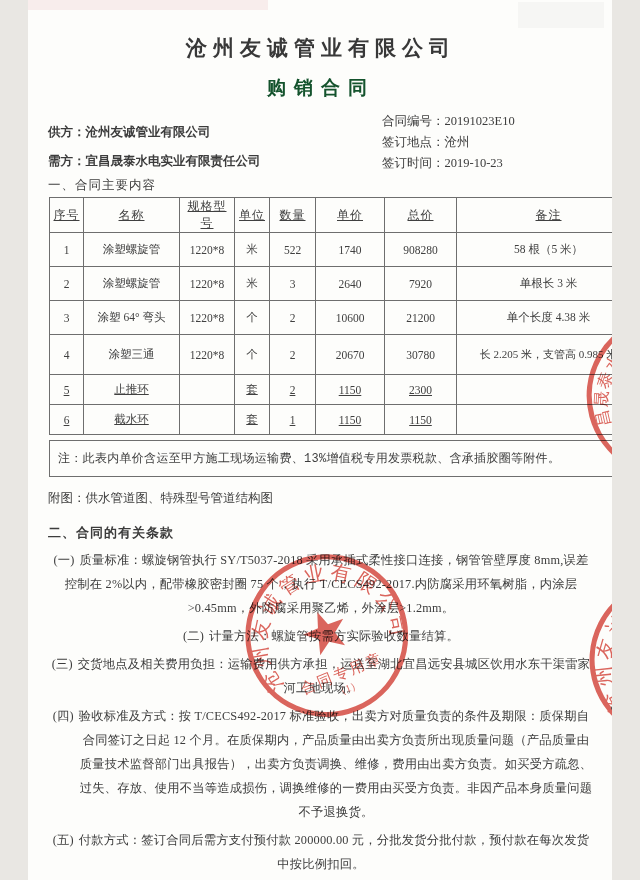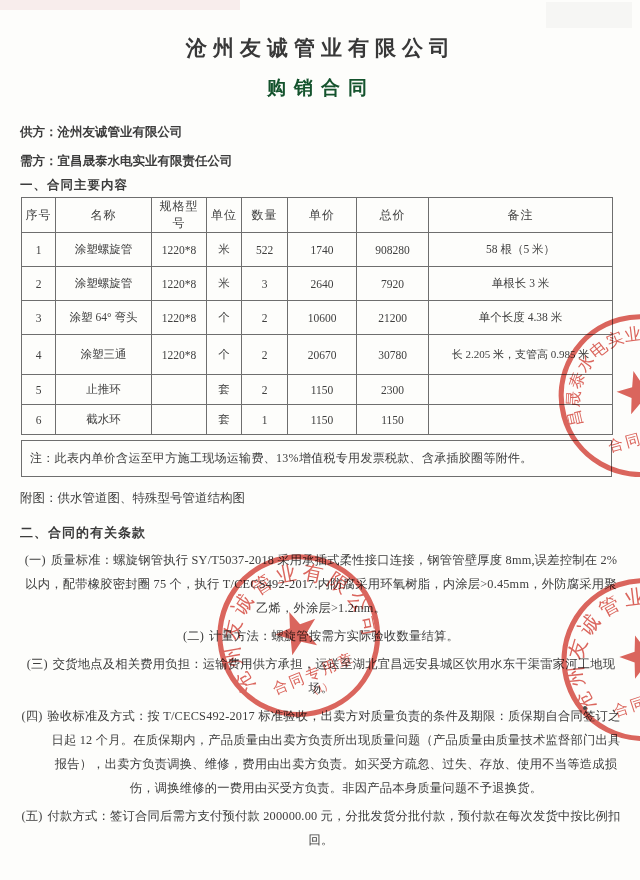--- a/index.html
+++ b/index.html
@@ -1,17 +1,17 @@
 <!DOCTYPE html>
 <html><head>
 <meta charset="utf-8">
 <style>
   html,body { margin:0; padding:0; background:#e9e7e3; }
   .page {
-    position:relative; width:640px; height:880px; margin:0 auto;
+    position:relative; width:584px; height:880px; margin:0 auto;
     background:#fdfdfb; overflow:hidden;
     font-family:"Liberation Serif","DejaVu Serif",serif;
     color:#3c3c3c;
   }
   .inner { padding:34px 18px 0 20px; position:relative; }
 
   
   .smudge-top { position:absolute; left:0; top:0; width:240px; height:10px;
     background:rgba(236,196,196,.28); }
   .mark-tr { position:absolute; right:8px; top:2px; width:86px; height:26px;
@@ -24,32 +24,32 @@
   .doc-title { text-align:center; font-size:19px; font-weight:600;
     letter-spacing:8px; margin-top:13px; color:#14532d; }
 
   .head-info { display:flex; justify-content:space-between; margin-top:10px;
     font-size:12.5px; }
   .parties { margin-top:7px;font-weight:bold; }
   .parties .line { line-height:29px; }
   .meta { width:206px; margin-right:6px; }
   .meta .line { line-height:21px; }
 
-  .sec1-heading { font-size:12.5px; margin-top:1px; letter-spacing:1px;font-weight:bold; }
+  .sec1-heading { font-size:12.5px; margin-top:1px; letter-spacing:1px; }
 
   table.items { border-collapse:collapse; margin-top:3px; margin-left:1px;
     table-layout:fixed; width:591px; font-size:11.5px; color:#404040; }
   table.items th, table.items td { border:1px solid #6e6e6e; text-align:center;
     padding:0 2px; font-weight:normal; overflow:hidden; }
   table.items th { font-size:12px; letter-spacing:1px; }
-  tr.h30 { height:30px; } tr.h34 { height:34px; } tr.h40 { height:40px; }
+  tr.h30 { height:30px;text-decoration:underline; } tr.h34 { height:34px; } tr.h40 { height:40px; }
   td.remark-2l { font-size:11px; line-height:1.45; }
 
   .note-box { width:573px; border:1px solid #6e6e6e; margin-top:5px; margin-left:1px;
-    padding:9px 8px; font-size:12px; letter-spacing:.3px; }
+    padding:9px 8px; font-size:12px; letter-spacing:.3px;font-family:Liberation Mono, monospace; }
   .attachment { margin-top:13px; font-size:12.5px; }
 
   .sec2-heading { margin-top:17px; font-size:13px; font-weight:600; letter-spacing:1px; }
   .clauses { margin-top:6px; font-size:12.3px; }
   .clauses p { margin:0 0 4px 0; line-height:24px; letter-spacing:.2px;text-align:center; }
   .clauses p.hang { padding-left:30px; text-indent:-30px; }
   .clause-no { margin-right:5px; }
 
   
   .stamp { position:absolute; mix-blend-mode:multiply; opacity:.82;
@@ -67,20 +67,25 @@
   <div class="mark-tr"></div>
 
   <div class="inner">
     <div class="company-title">沧州友诚管业有限公司</div>
     <div class="doc-title">购销合同</div>
 
     <div class="head-info">
       <div class="parties">
         <div class="line"><span>供方：</span><span>沧州友诚管业有限公司</span></div>
         <div class="line"><span>需方：</span><span>宜昌晟泰水电实业有限责任公司</span></div>
+      </div>
+      <div class="meta">
+        <div class="line"><span>合同编号：</span><span>20191023E10</span></div>
+        <div class="line"><span>签订地点：</span><span>沧州</span></div>
+        <div class="line"><span>签订时间：</span><span>2019-10-23</span></div>
       </div>
     </div>
 
     <div class="sec1-heading">一、合同主要内容</div>
 
     <table class="items">
       <colgroup>
         <col style="width:34px">
           <col style="width:96px">
           <col style="width:55px">

